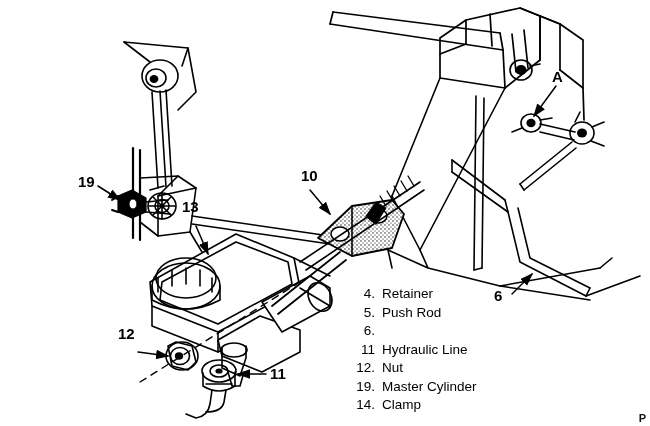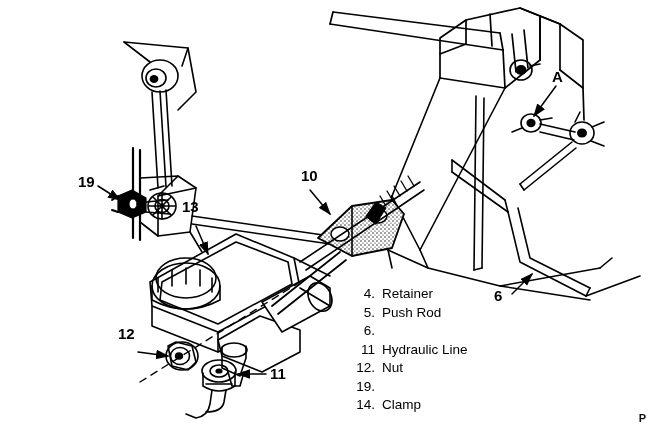--- a/index.html
+++ b/index.html
@@ -318,20 +318,21 @@
     <div class="legend-row">
       <span class="legend-num">11</span>
       <span class="legend-label">Hydraulic Line</span>
     </div>
     <div class="legend-row">
       <span class="legend-num">12.</span>
       <span class="legend-label">Nut</span>
     </div>
     <div class="legend-row">
       <span class="legend-num">19.</span>
+      <span class="legend-label">Master Cylinder</span>
     </div>
     <div class="legend-row">
       <span class="legend-num">14.</span>
       <span class="legend-label">Clamp</span>
     </div>
   </div>
 
   <div id="corner-mark">P</div>
 
 </div>

